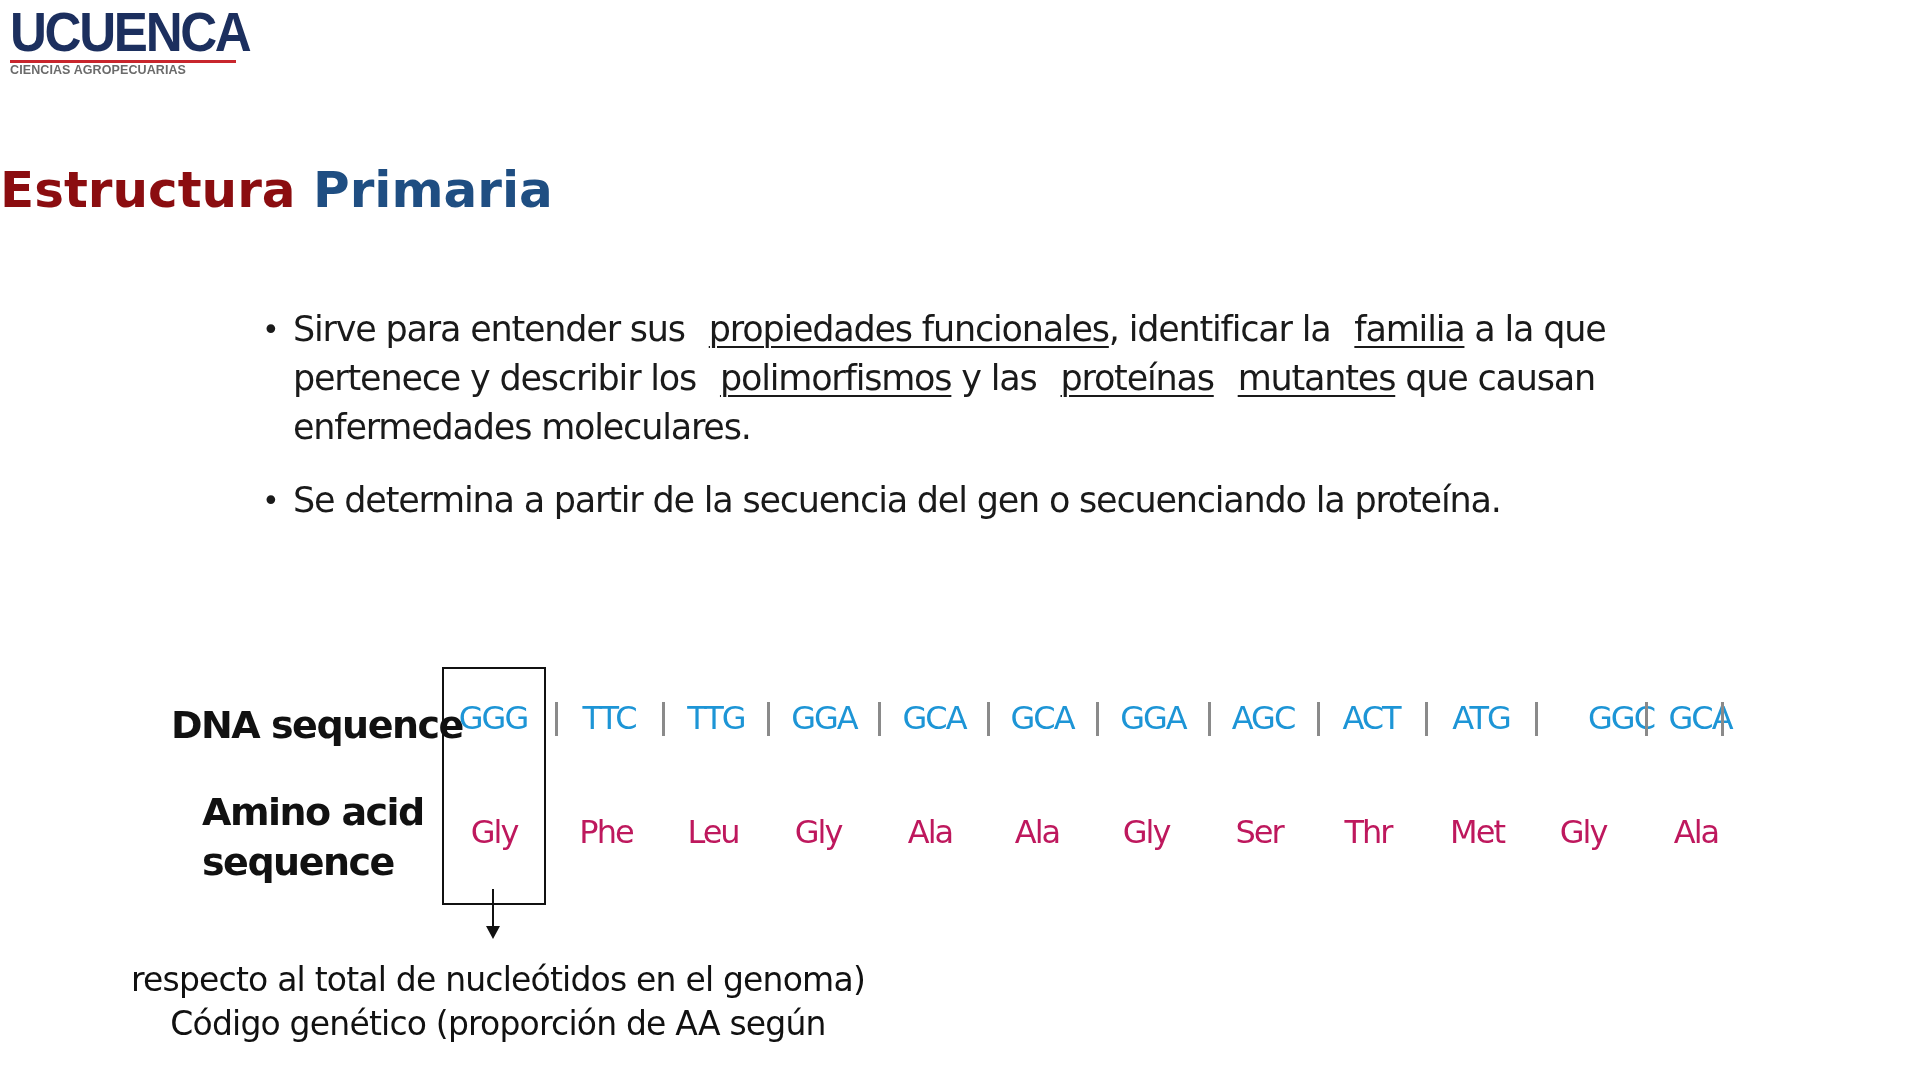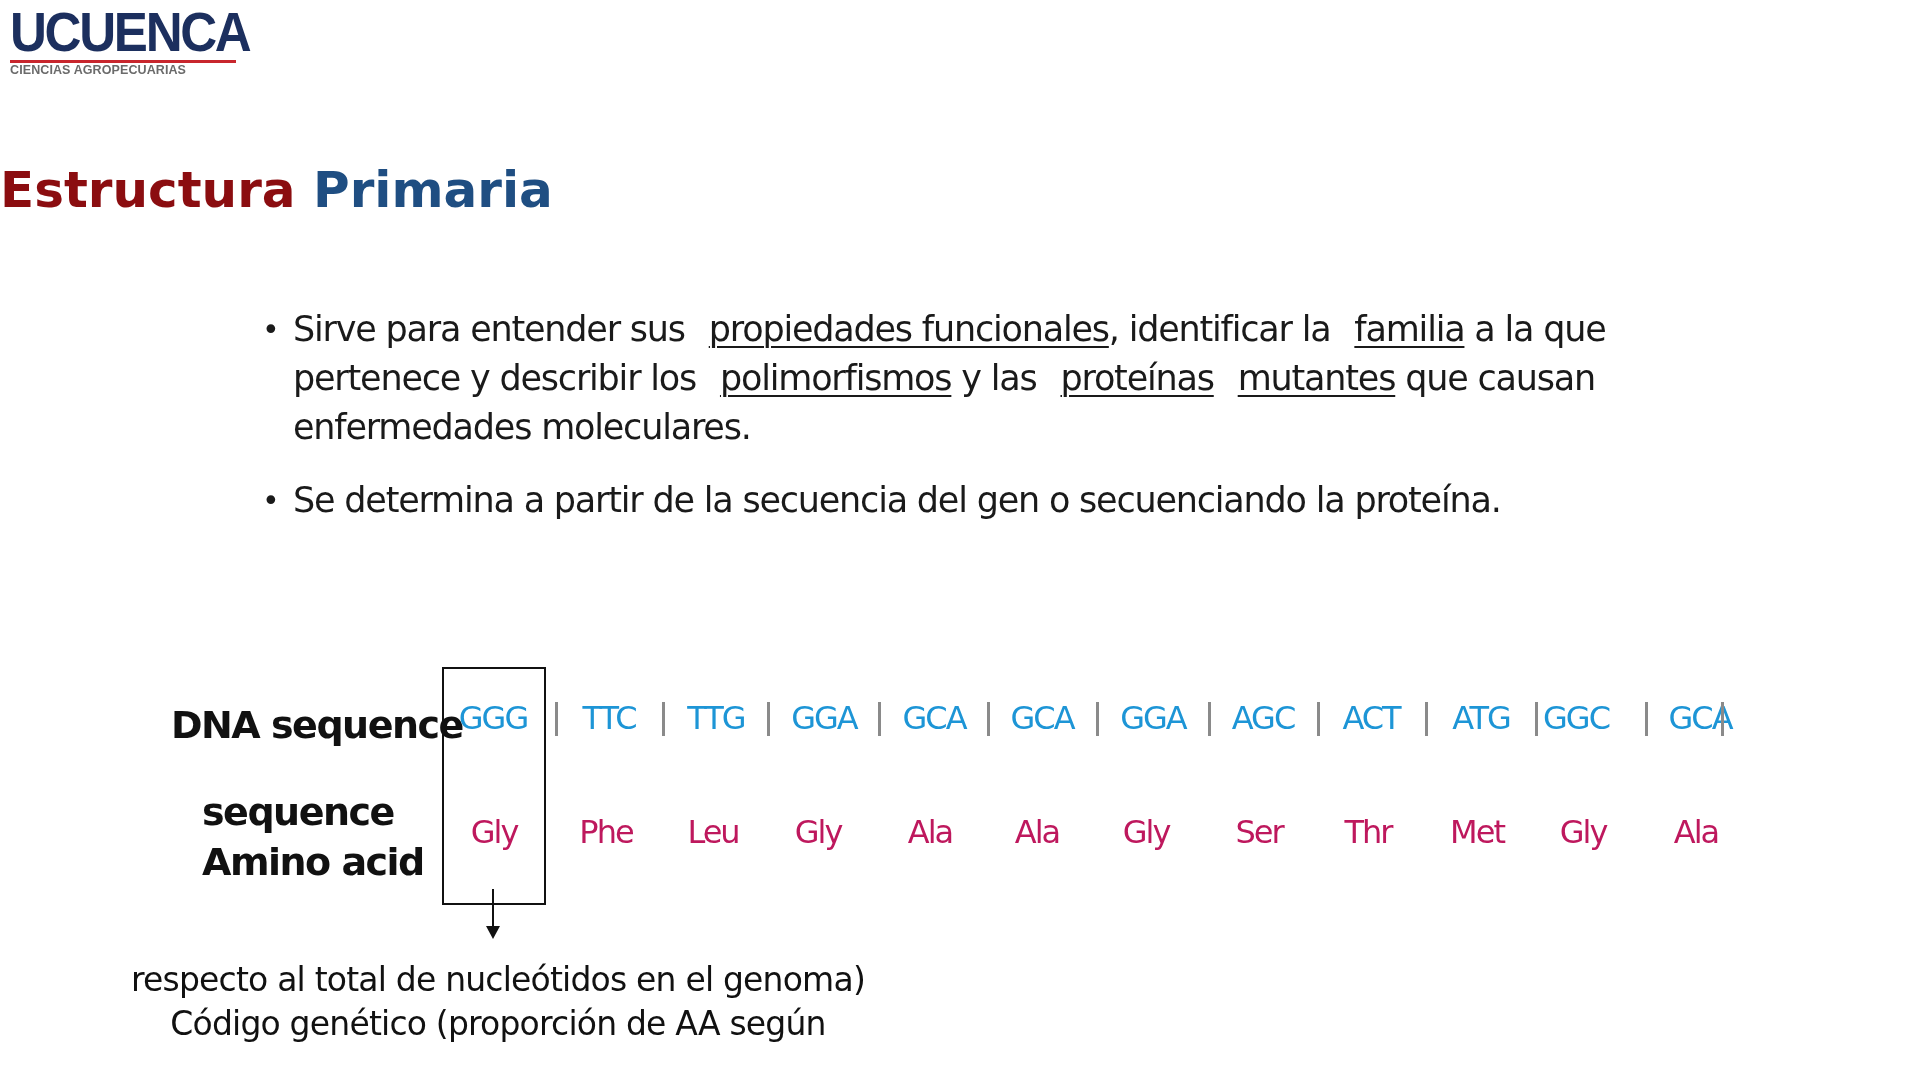--- a/index.html
+++ b/index.html
@@ -130,22 +130,22 @@
   </div>
   <div class="bullet">
     <span class="dot">•</span>
     <span>Se determina a partir de la secuencia del gen o secuenciando la proteína.</span>
   </div>
 </div>
 
 <div>
   <div class="abs label dna-label">DNA sequence</div>
   <div class="abs label aa-label">
+    <div>Amino acid</div>
     <div>sequence</div>
-    <div>Amino acid</div>
   </div>
 
   <div class="abs highlight-box"></div>
 
   <div class="abs codon" style="left:493px">GGG</div>
   <div class="abs sep" style="left:555px"></div>
   <div class="abs codon" style="left:609px">TTC</div>
   <div class="abs sep" style="left:662px"></div>
   <div class="abs codon" style="left:716px">TTG</div>
   <div class="abs sep" style="left:767px"></div>
@@ -156,21 +156,21 @@
   <div class="abs codon" style="left:1042px">GCA</div>
   <div class="abs sep" style="left:1096px"></div>
   <div class="abs codon" style="left:1153px">GGA</div>
   <div class="abs sep" style="left:1208px"></div>
   <div class="abs codon" style="left:1263px">AGC</div>
   <div class="abs sep" style="left:1317px"></div>
   <div class="abs codon" style="left:1371px">ACT</div>
   <div class="abs sep" style="left:1425px"></div>
   <div class="abs codon" style="left:1481px">ATG</div>
   <div class="abs sep" style="left:1535px"></div>
-  <div class="abs codon" style="left:1576px">GGC</div>
+  <div class="abs codon" style="left:1621px">GGC</div>
   <div class="abs sep" style="left:1645px"></div>
   <div class="abs codon" style="left:1700px">GCA</div>
   <div class="abs sep" style="left:1721px"></div>
 
   <div class="abs aa" style="left:494px">Gly</div>
   <div class="abs aa" style="left:606px">Phe</div>
   <div class="abs aa" style="left:713px">Leu</div>
   <div class="abs aa" style="left:818px">Gly</div>
   <div class="abs aa" style="left:930px">Ala</div>
   <div class="abs aa" style="left:1037px">Ala</div>

